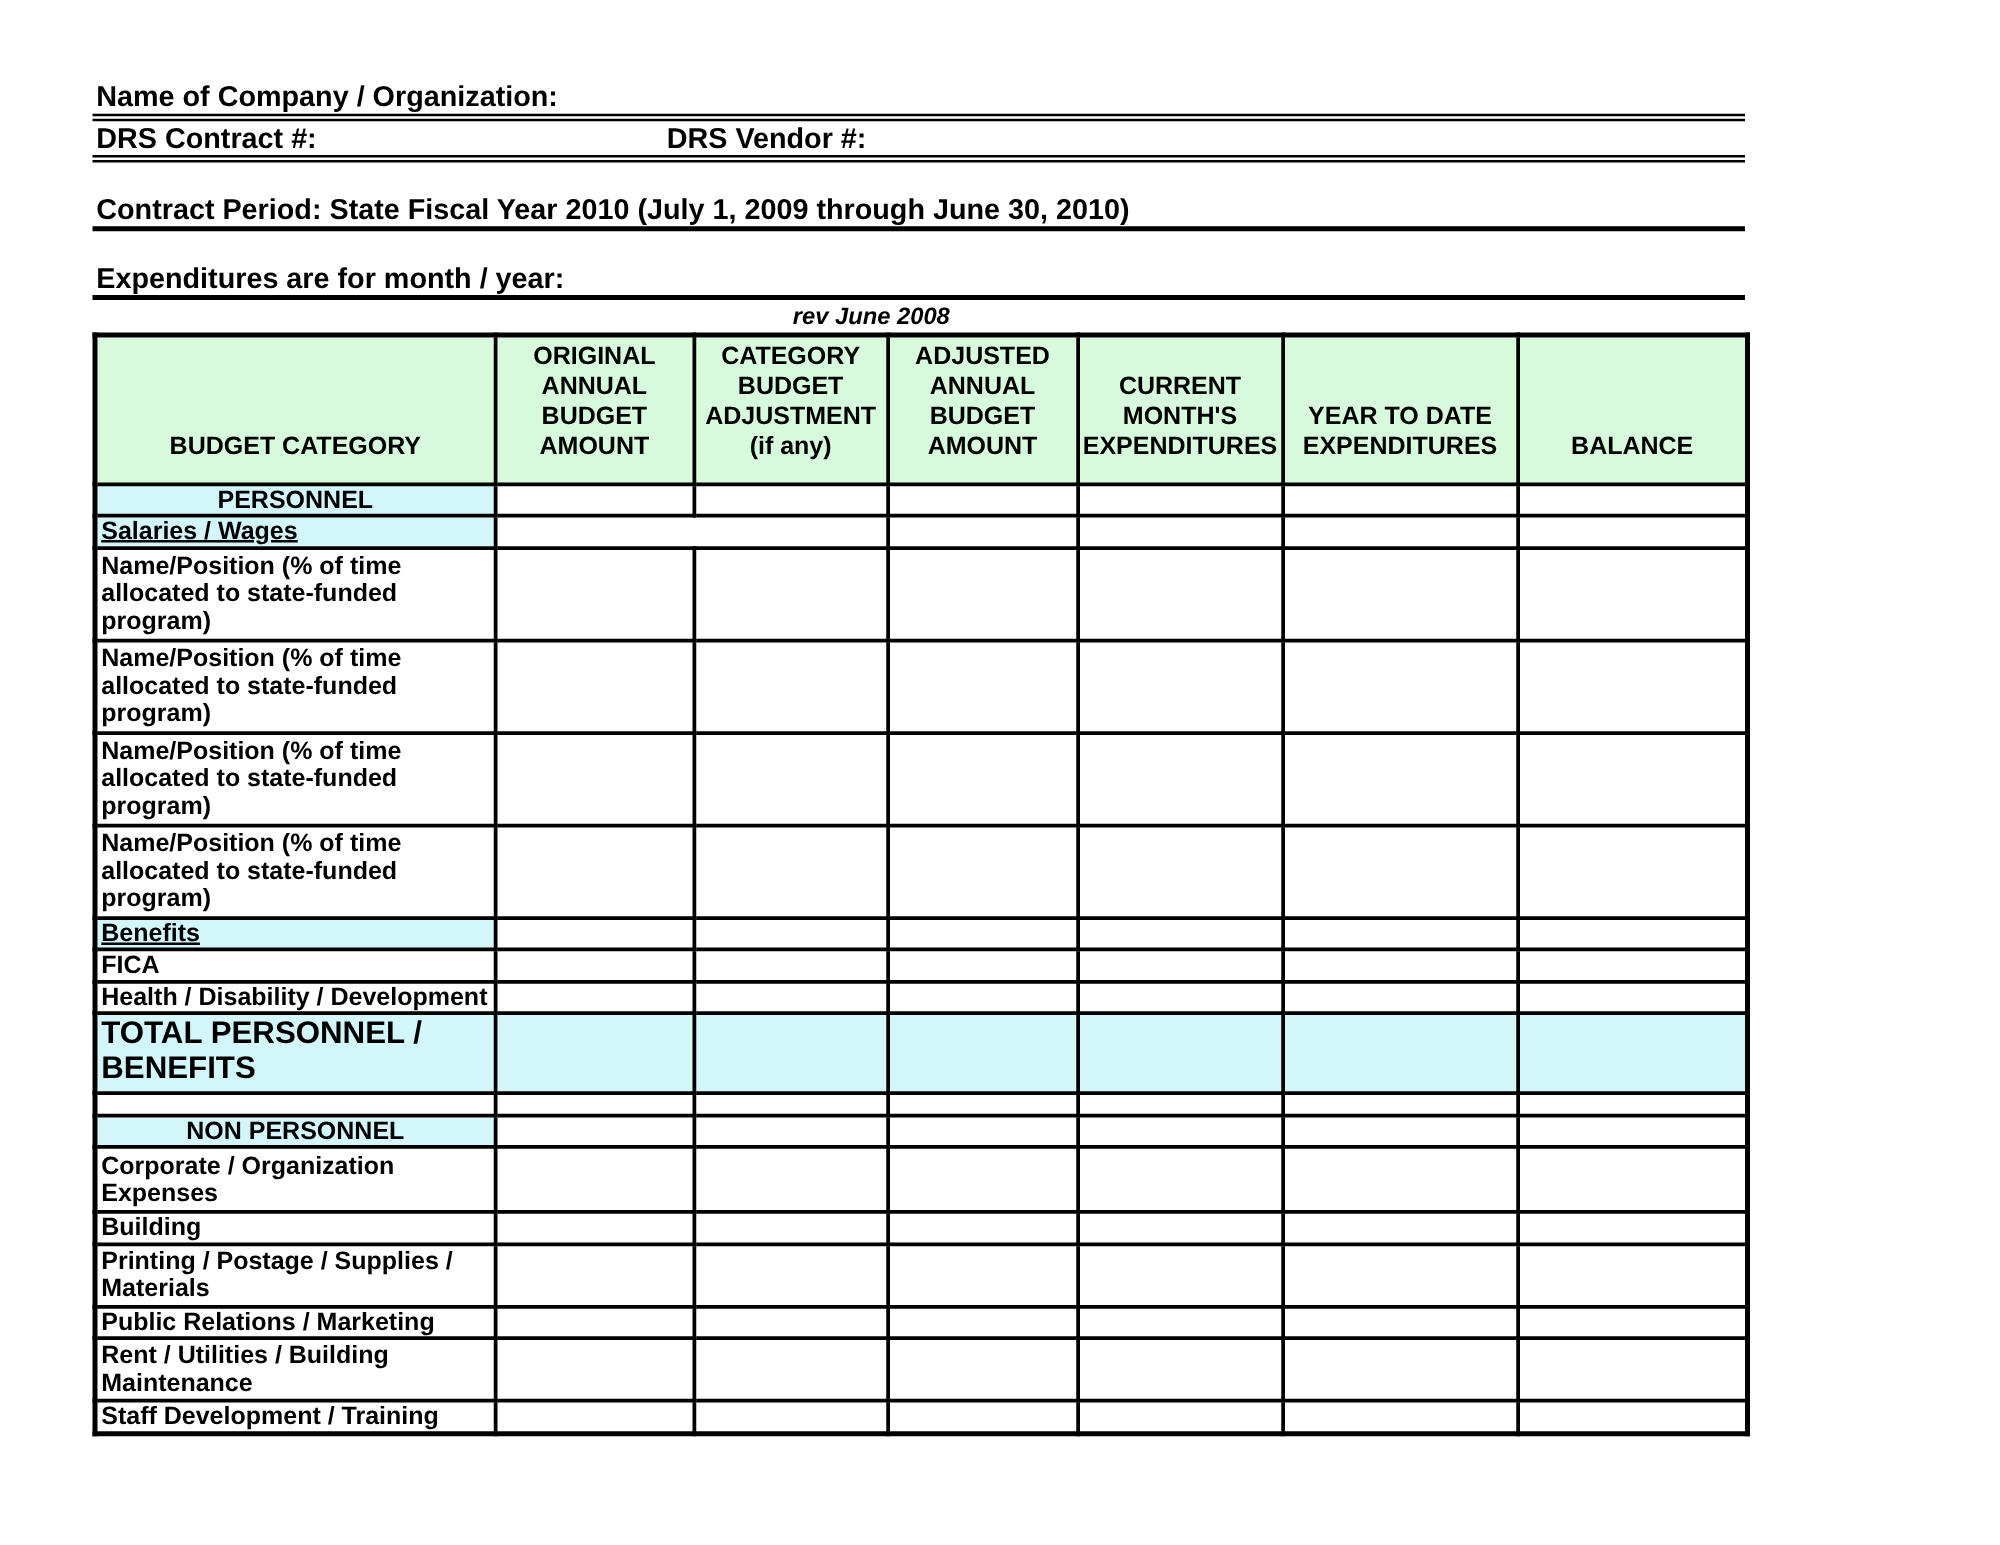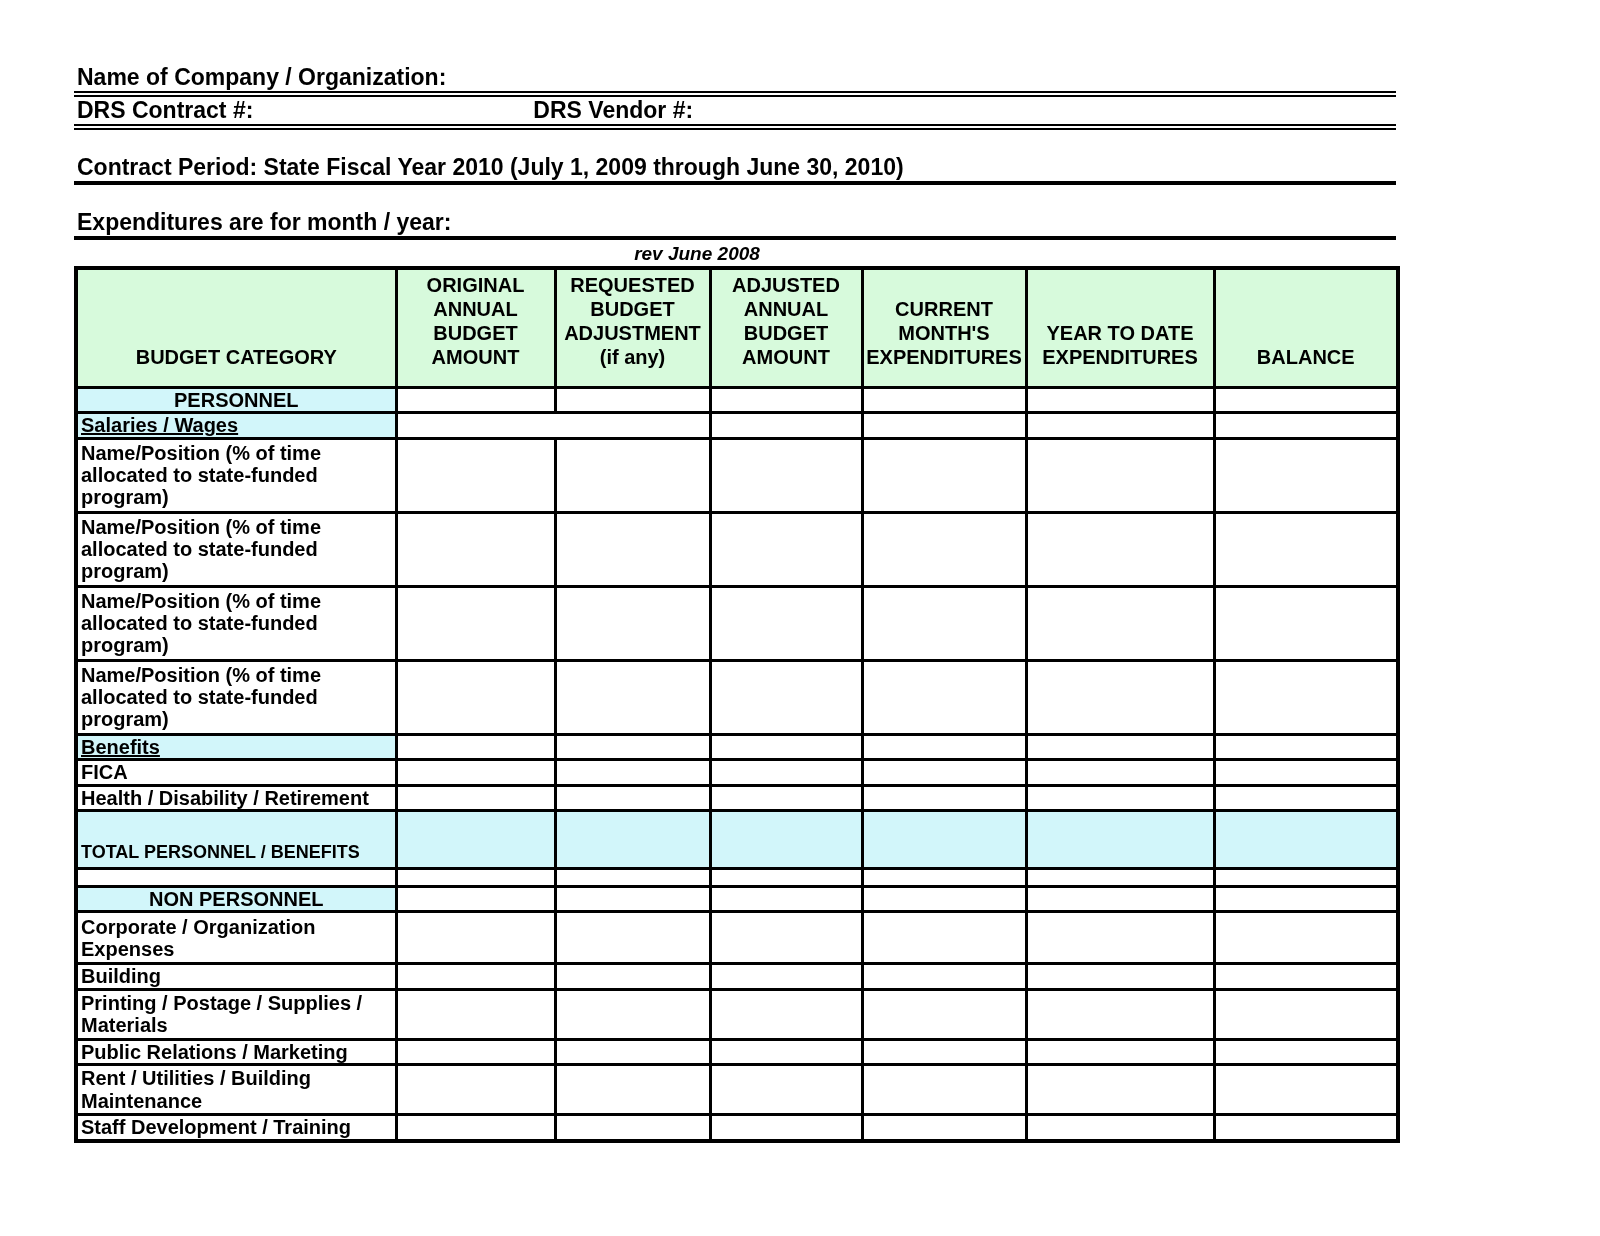--- a/index.html
+++ b/index.html
@@ -36,21 +36,21 @@
     font-size:20px;font-weight:bold;line-height:1.2;
     white-space:pre-line;padding:3px 2px 17px 2px;height:90px;
   }
   td.label{
     font-size:20px;line-height:1.12;padding:0 3px;text-align:left;
     vertical-align:middle;font-weight:bold;
   }
   tr.section td.label{background:var(--cyan);text-align:center;font-weight:bold;margin-top:31px;}
   tr.subhead td.label{background:var(--cyan);font-weight:bold;text-decoration:underline;}
   tr.total td{background:var(--cyan);}
-  tr.total td.label{font-weight:bold;font-size:18px;vertical-align:bottom;padding-bottom:5px;}
+  tr.total td.label{font-weight:bold;font-size:25px;vertical-align:bottom;padding-bottom:5px;}
   tr.item-bottom td.label{vertical-align:bottom;padding-bottom:2px;}
 
   tr.r-thin td{height:21px;}
   tr.r-name td{height:71px;}
   tr.r-total td{height:50px;}
   tr.r-blank td{height:15px;}
   tr.r-tall td{height:47px;}
 
   
   col.c0{width:320px;} col.c1{width:159px;} col.c2{width:155px;}
@@ -95,21 +95,21 @@
         <col class="c5">
         <col class="c6">
     </colgroup>
     <thead>
       <tr>
         <th>BUDGET CATEGORY</th>
         <th>ORIGINAL
 ANNUAL
 BUDGET
 AMOUNT</th>
-        <th>REQUESTED
+        <th>CATEGORY
 BUDGET
 ADJUSTMENT
 (if any)</th>
         <th>ADJUSTED
 ANNUAL
 BUDGET
 AMOUNT</th>
         <th>CURRENT
 MONTH'S
 EXPENDITURES</th>
@@ -184,21 +184,21 @@
       <tr class="item r-thin">
         <td class="label">FICA</td>
         <td></td>
           <td></td>
           <td></td>
           <td></td>
           <td></td>
           <td></td>
       </tr>
       <tr class="item r-thin">
-        <td class="label">Health / Disability / Retirement</td>
+        <td class="label">Health / Disability / Development</td>
         <td></td>
           <td></td>
           <td></td>
           <td></td>
           <td></td>
           <td></td>
       </tr>
       <tr class="total r-total">
         <td class="label">TOTAL PERSONNEL / BENEFITS</td>
         <td></td>

